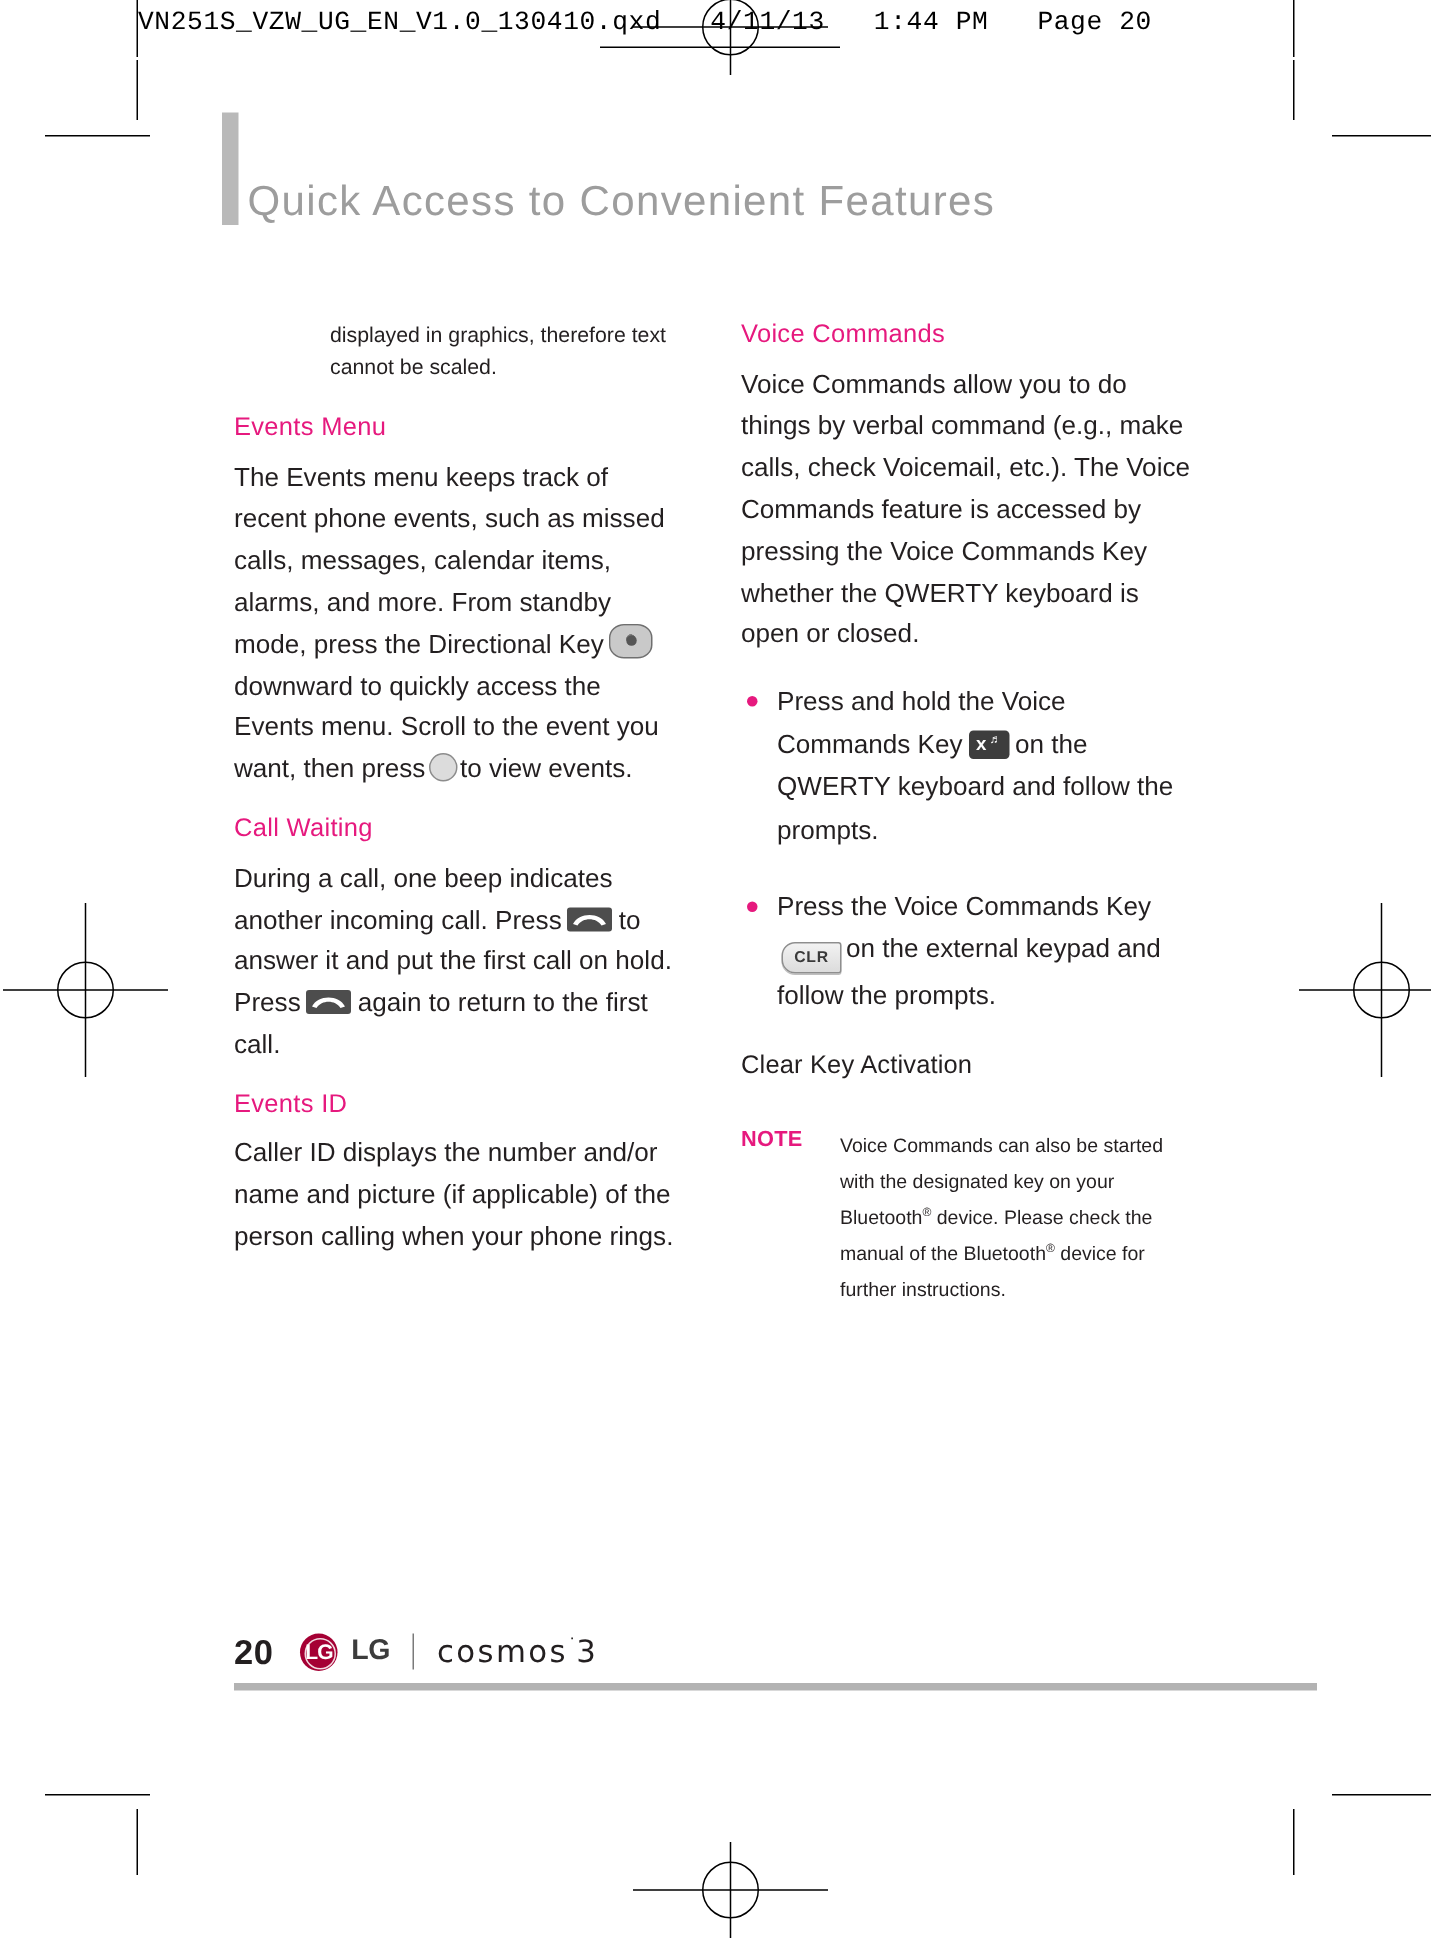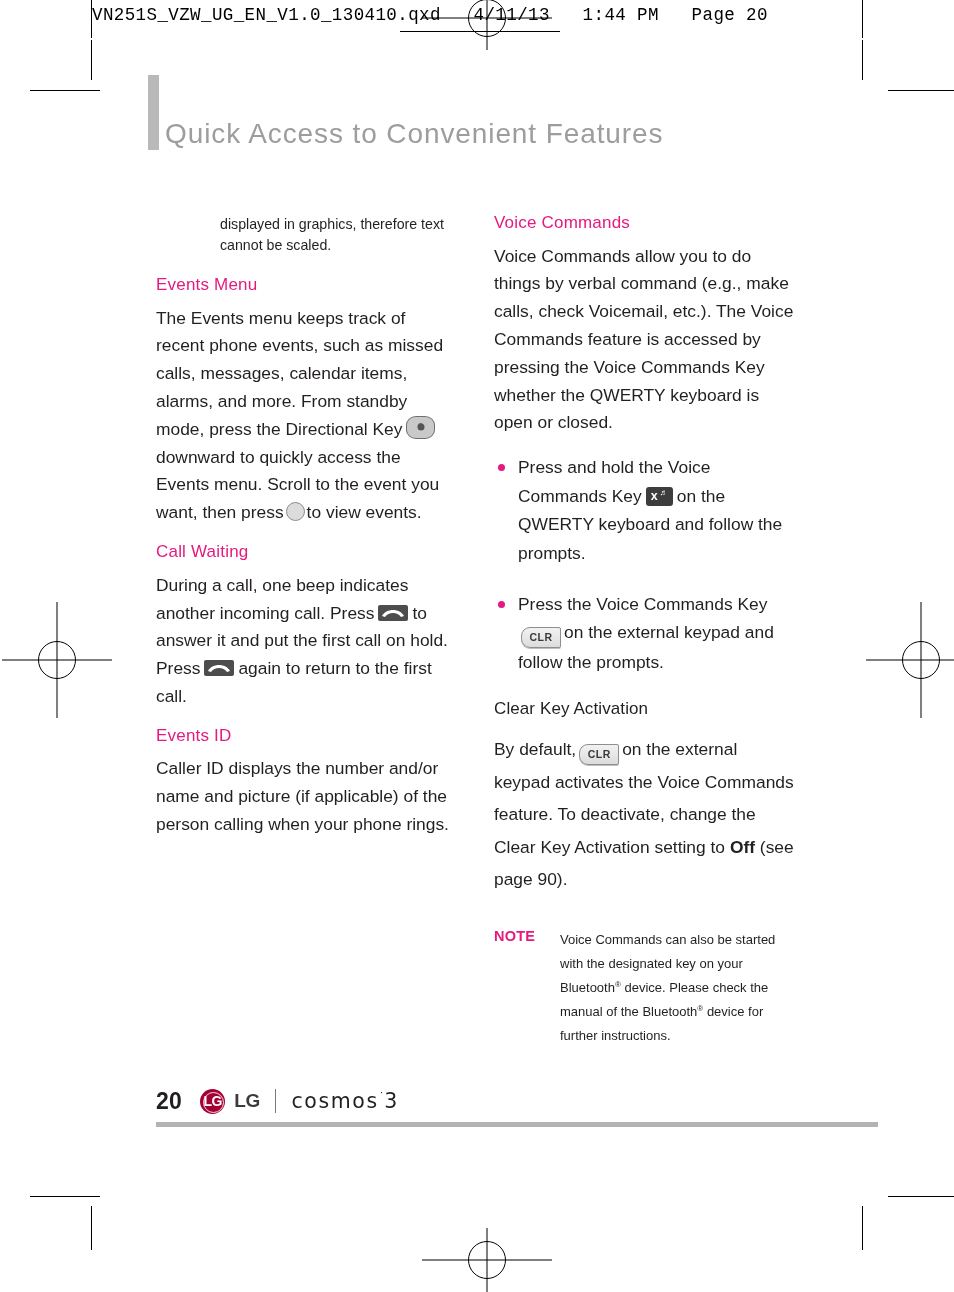--- a/index.html
+++ b/index.html
@@ -230,25 +230,20 @@
     <ul class="bullets">
       <li>
         <span>Press and hold the Voice Commands Key</span><span class="key key-x"><span class="xl">x</span><span class="xs">♬</span></span><span>on the QWERTY keyboard and follow the prompts.</span>
       </li>
       <li>
         <span>Press the Voice Commands Key</span><span class="key key-clr">CLR</span><span>on the external keypad and follow the prompts.</span>
       </li>
     </ul>
 
     <h3 class="sub">Clear Key Activation</h3>
-    <p class="body loose">
-      <span>By default,</span><span class="key key-clr">CLR</span><span>on the external keypad activates the Voice Commands feature. To deactivate, change the Clear Key Activation setting to</span>
-      <b>Off</b>
-      <span>(see page 90).</span>
-    </p>
 
     <div class="note">
       <span class="lbl">NOTE</span>
       <div class="txt"><span>Voice Commands can also be started with the designated key on your Bluetooth</span><sup class="reg-mark">®</sup><span> device. Please check the manual of the Bluetooth</span><sup class="reg-mark">®</sup><span> device for further instructions.</span></div>
     </div>
   </div>
 
   <div class="foot-rule"></div>
   <div class="foot">
     <span class="pg">20</span>

